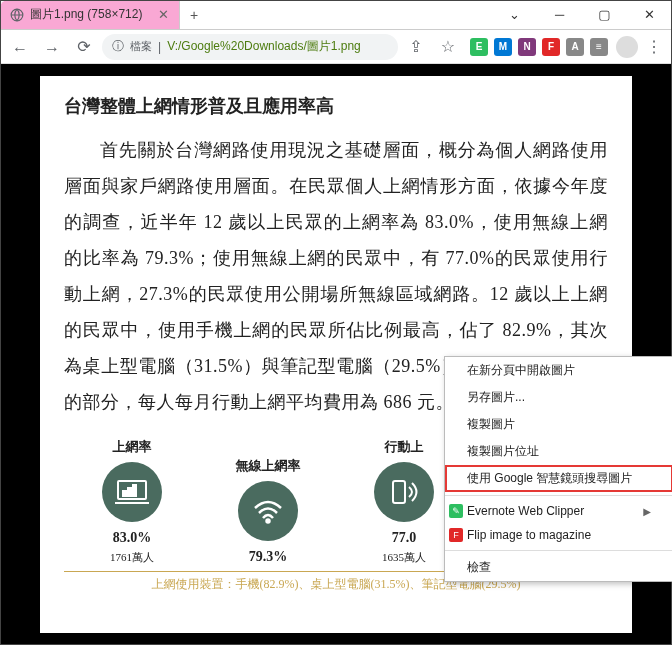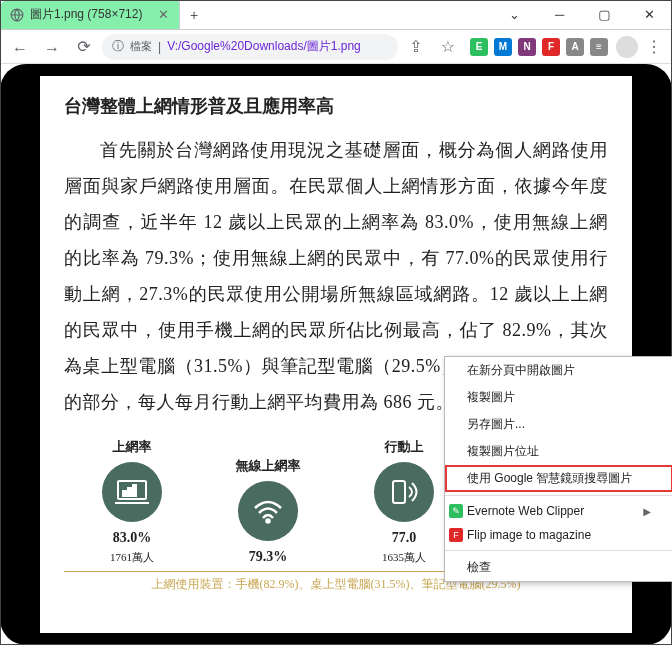--- a/index.html
+++ b/index.html
@@ -1,37 +1,37 @@
 <!DOCTYPE html>
 <html><head>
 <meta charset="utf-8">
 <style>
 * { margin: 0; padding: 0; box-sizing: border-box; }
 body { font-family: "Segoe UI", Arial, sans-serif; background: #fff; width: 672px; height: 645px; overflow: hidden; position: relative; }
 
 .titlebar { height: 30px; display: flex; align-items: stretch; border-bottom: 1px solid #ccc; }
-.tab { display: flex; align-items: center; padding: 0 10px; gap: 6px; border-right: 1px solid #ccc; font-size: 12px; min-width: 180px; background: #86efac; border-top-left-radius: 8px; }
+.tab { display: flex; align-items: center; padding: 0 10px; gap: 6px; border-right: 1px solid #ccc; font-size: 12px; min-width: 180px; background: #f9a8d4; border-top-left-radius: 8px; }
 .tab .globe { width: 14px; height: 14px; display: flex; align-items: center; justify-content: center; }
 .tab-title { flex: 1; white-space: nowrap; overflow: hidden; text-overflow: ellipsis; color: #333; }
 .tab-x { font-size: 13px; color: #666; }
 .newtab { width: 28px; display: flex; align-items: center; justify-content: center; color: #555; font-size: 14px; }
 .win-controls { margin-left: auto; display: flex; }
 .win-btn { width: 45px; display: flex; align-items: center; justify-content: center; color: #333; font-size: 13px; }
 
 .toolbar { height: 34px; display: flex; align-items: center; padding: 0 6px; gap: 4px; border-bottom: 1px solid #ddd; }
 .nav-btn { width: 28px; height: 28px; display: flex; align-items: center; justify-content: center; color: #5f6368; border-radius: 50%; }
 .url-bar { flex: 1; height: 26px; background: #f1f3f4; border-radius: 13px; display: flex; align-items: center; padding: 0 10px; gap: 6px; font-size: 12px; color: #5f6368; }
 .url-info { font-size: 11px; }
-.url-path { color: #6d28d9; }
+.url-path { color: #4d7c0f; }
 .ext-icons { display: flex; gap: 6px; align-items: center; padding: 0 4px; }
 .ext-icon { width: 18px; height: 18px; border-radius: 3px; display: flex; align-items: center; justify-content: center; font-size: 10px; color: #fff; font-weight: bold; }
 .avatar { width: 22px; height: 22px; border-radius: 50%; background: #ddd; }
 .menu-dots { width: 24px; display: flex; align-items: center; justify-content: center; color: #5f6368; }
 
-.viewport { position: absolute; top: 64px; left: 0; right: 0; bottom: 0; background: #000; padding: 12px 40px; overflow: hidden; border-radius: 26px; }
+.viewport { position: absolute; top: 64px; left: 0; right: 0; bottom: 0; background: #000; padding: 12px 40px; overflow: hidden; }
 .page { background: #fff; width: 100%; height: 100%; padding: 18px 24px 10px; font-family: "Microsoft JhengHei", "PMingLiU", serif; color: #222; overflow: hidden; }
 .page h2 { font-size: 18px; font-weight: bold; margin-bottom: 14px; }
 .page p { font-size: 18px; line-height: 2.0; text-align: justify; text-indent: 2em; letter-spacing: 0.5px; }
 
 .stats-row { display: flex; justify-content: space-around; margin-top: 18px; text-align: center; position: relative; align-items: flex-end; }
 .stat { flex: 1; }
 .stat-title { font-size: 13px; font-weight: bold; margin-bottom: 6px; }
 .icon-circle { width: 60px; height: 60px; border-radius: 50%; background: #4a6b5f; margin: 0 auto 8px; display: flex; align-items: center; justify-content: center; color: #fff; }
 .stat-pct { font-size: 14px; font-weight: bold; }
 .stat-count { font-size: 11px; margin-top: 4px; }
@@ -146,22 +146,22 @@
         <div class="stat-count">579萬人</div>
       </div>
     </div>
 
     <div class="device-line">上網使用裝置：手機(82.9%)、桌上型電腦(31.5%)、筆記型電腦(29.5%)</div>
   </div>
 </div>
 
 <div class="context-menu">
   <div class="ctx-item">在新分頁中開啟圖片</div>
+  <div class="ctx-item">另存圖片...</div>
   <div class="ctx-item">複製圖片</div>
-  <div class="ctx-item">另存圖片...</div>
   <div class="ctx-item">複製圖片位址</div>
   <div class="ctx-item highlighted">使用 Google 智慧鏡頭搜尋圖片</div>
   <div class="ctx-sep"></div>
   <div class="ctx-item">
     <span class="ctx-icon" style="background:#2dbe60">✎</span>
     <span>Evernote Web Clipper</span>
     <span class="ctx-arrow">▶</span>
   </div>
   <div class="ctx-item">
     <span class="ctx-icon" style="background:#e12828">F</span>

